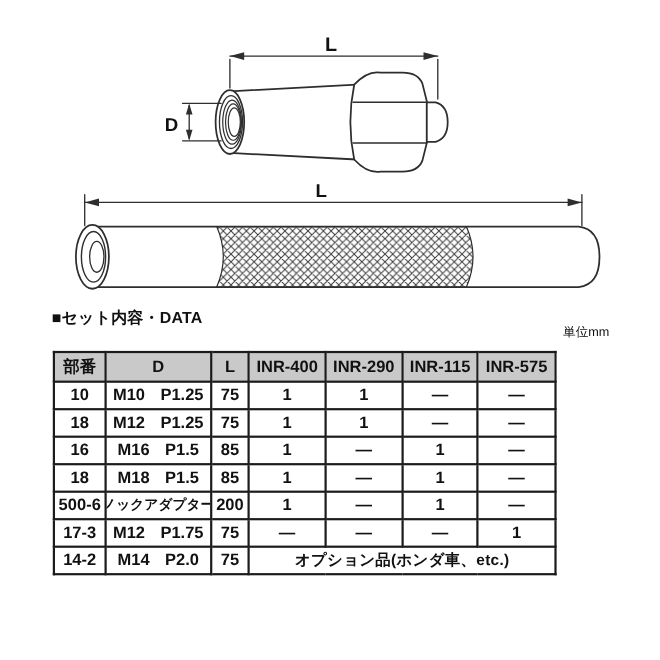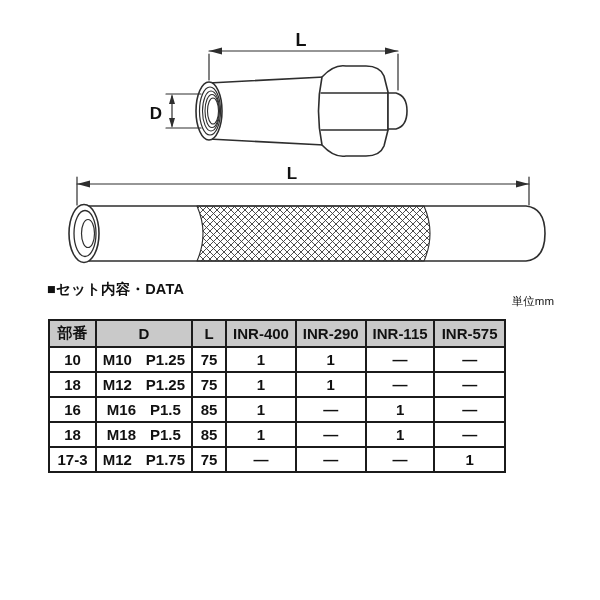--- a/index.html
+++ b/index.html
@@ -183,28 +183,52 @@
               <span class="pitch">P1.5</span>
             </div>
           </td>
       <td>85</td>
       <td>1</td>
       <td>―</td>
       <td>1</td>
       <td>―</td>
     </tr>
     <tr>
+      <td>500-6</td>
+      <td>
+            <div class="dcell single">
+              <span>ノックアダプター</span>
+            </div>
+          </td>
+      <td>200</td>
+      <td>1</td>
+      <td>―</td>
+      <td>1</td>
+      <td>―</td>
+    </tr>
+    <tr>
       <td>17-3</td>
       <td>
             <div class="dcell">
               <span>M12</span>
               <span class="pitch">P1.75</span>
             </div>
           </td>
       <td>75</td>
       <td>―</td>
       <td>―</td>
       <td>―</td>
       <td>1</td>
+    </tr>
+    <tr>
+      <td>14-2</td>
+      <td>
+            <div class="dcell">
+              <span>M14</span>
+              <span class="pitch">P2.0</span>
+            </div>
+          </td>
+      <td>75</td>
+      <td class="option-cell" colspan="4">オプション品(ホンダ車、etc.)</td>
     </tr>
   </tbody>
 </table>
 </div>
 
 </body></html>

